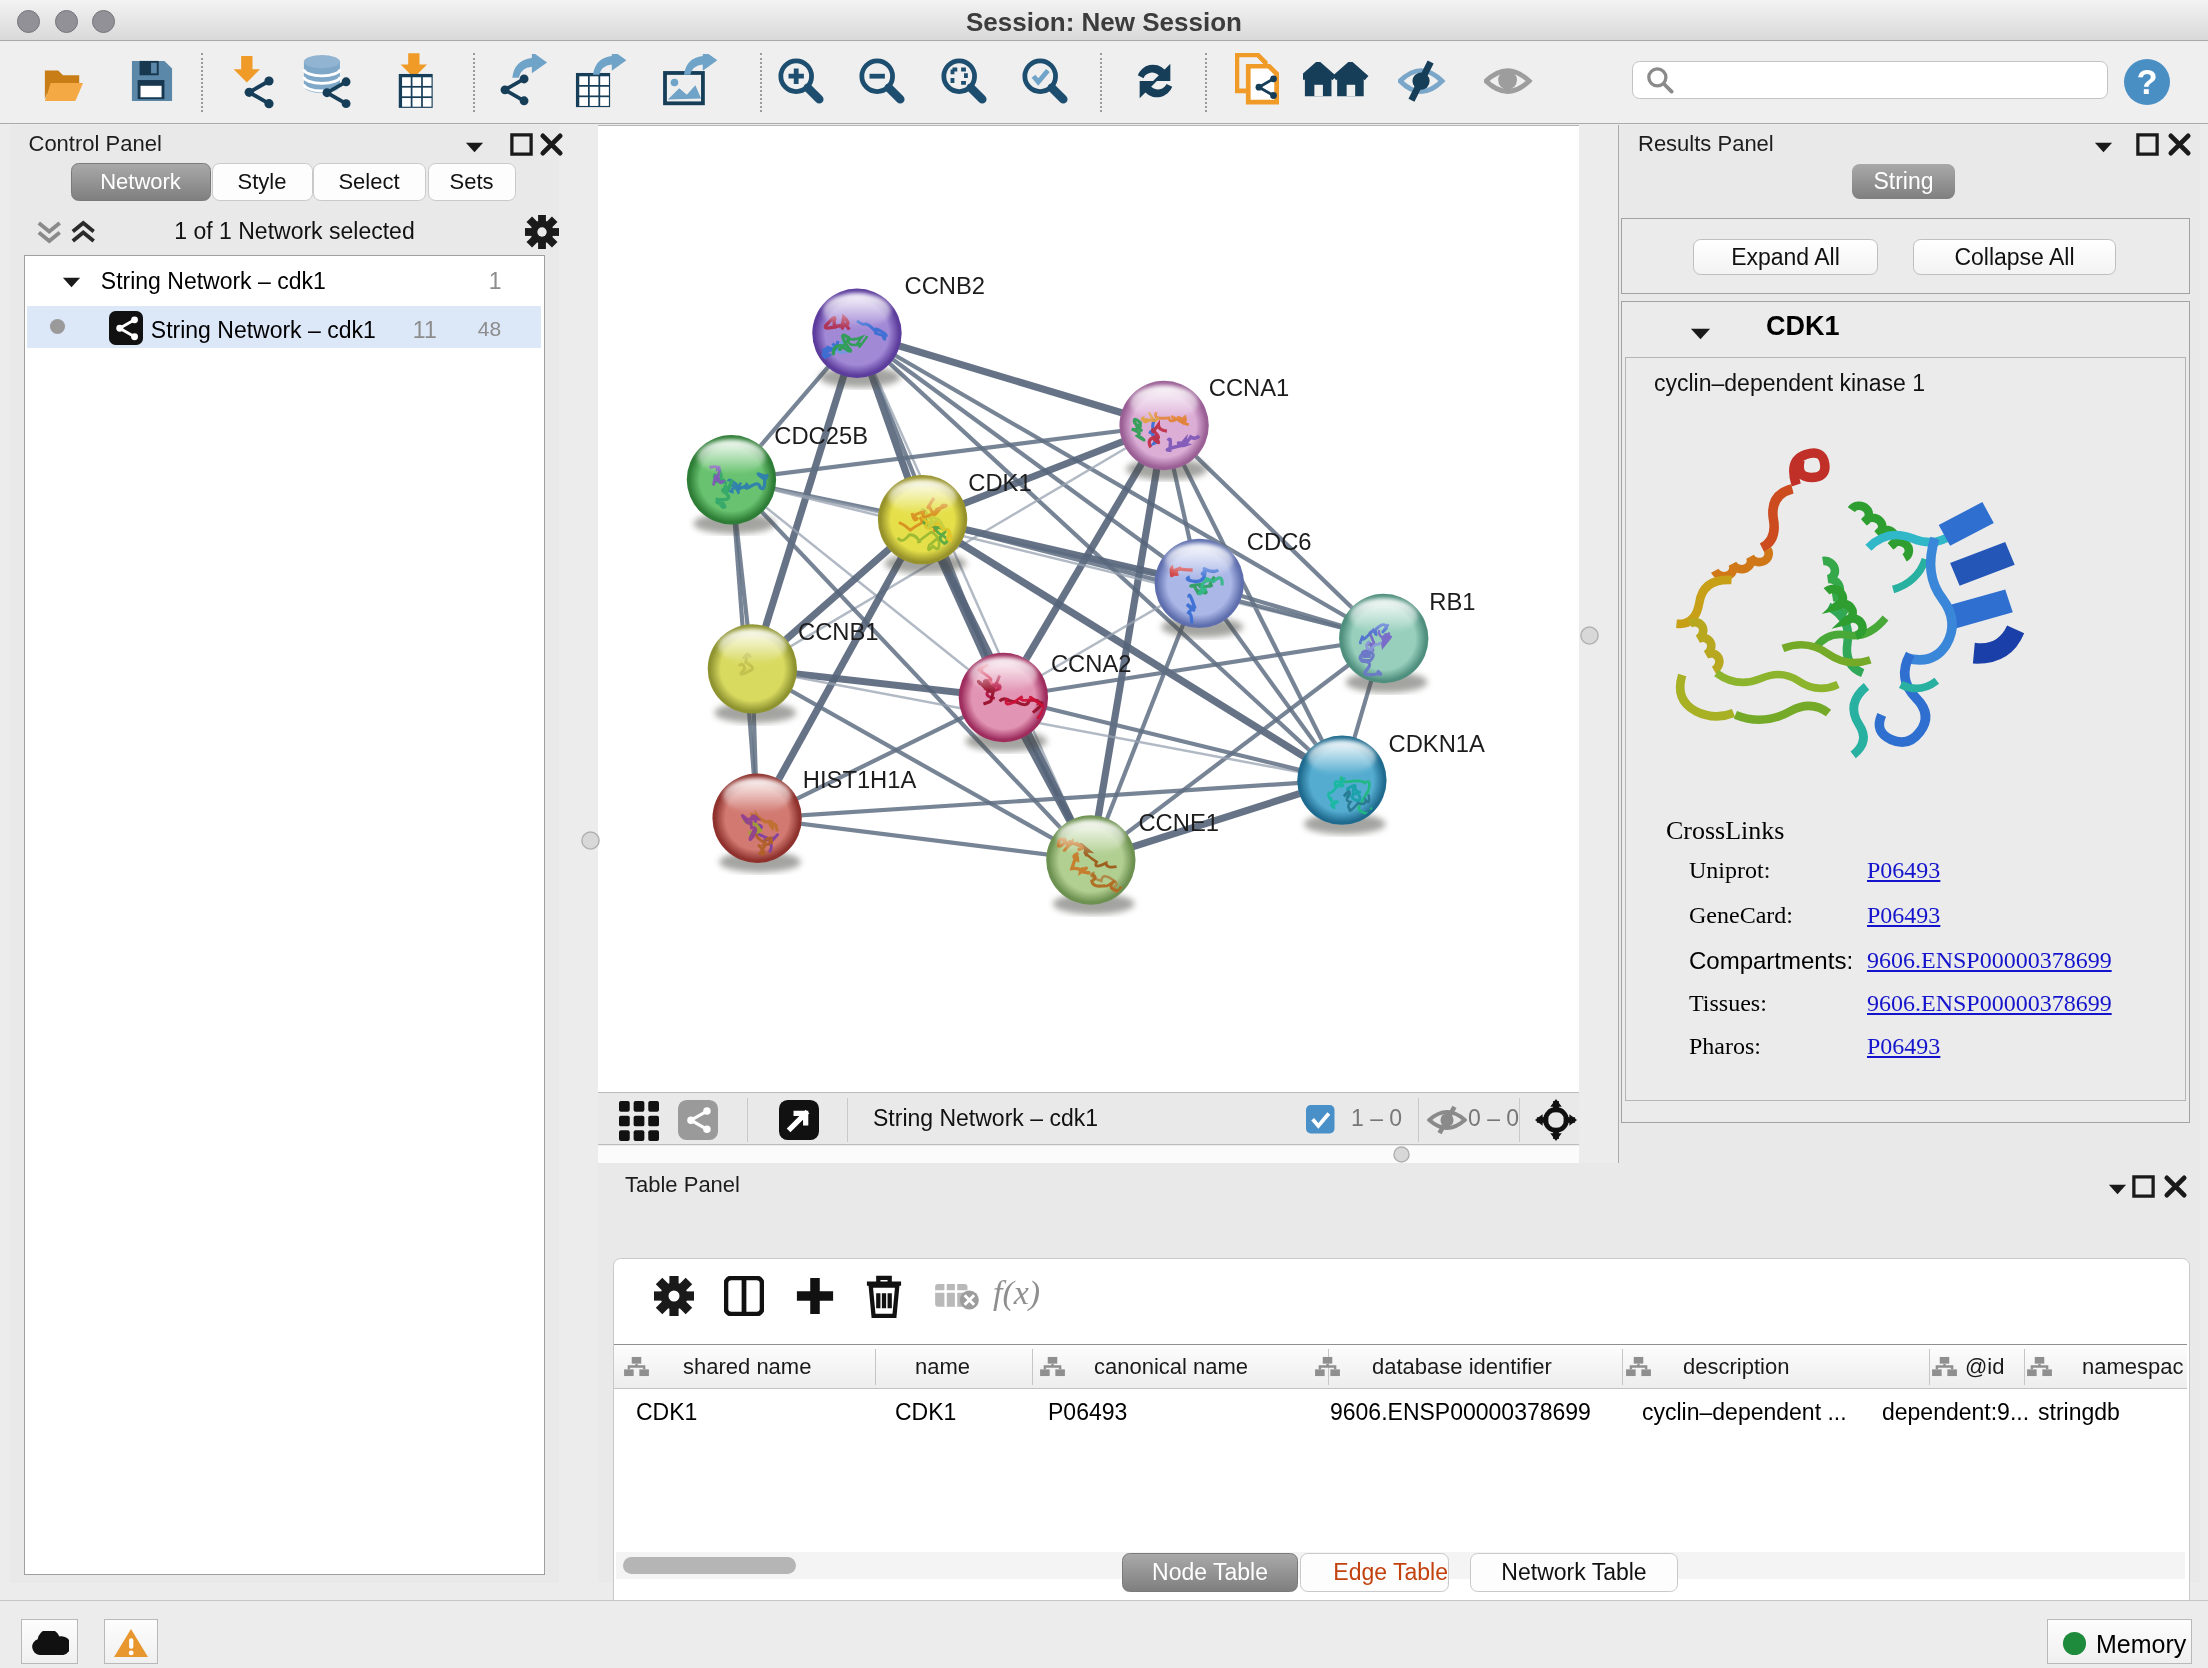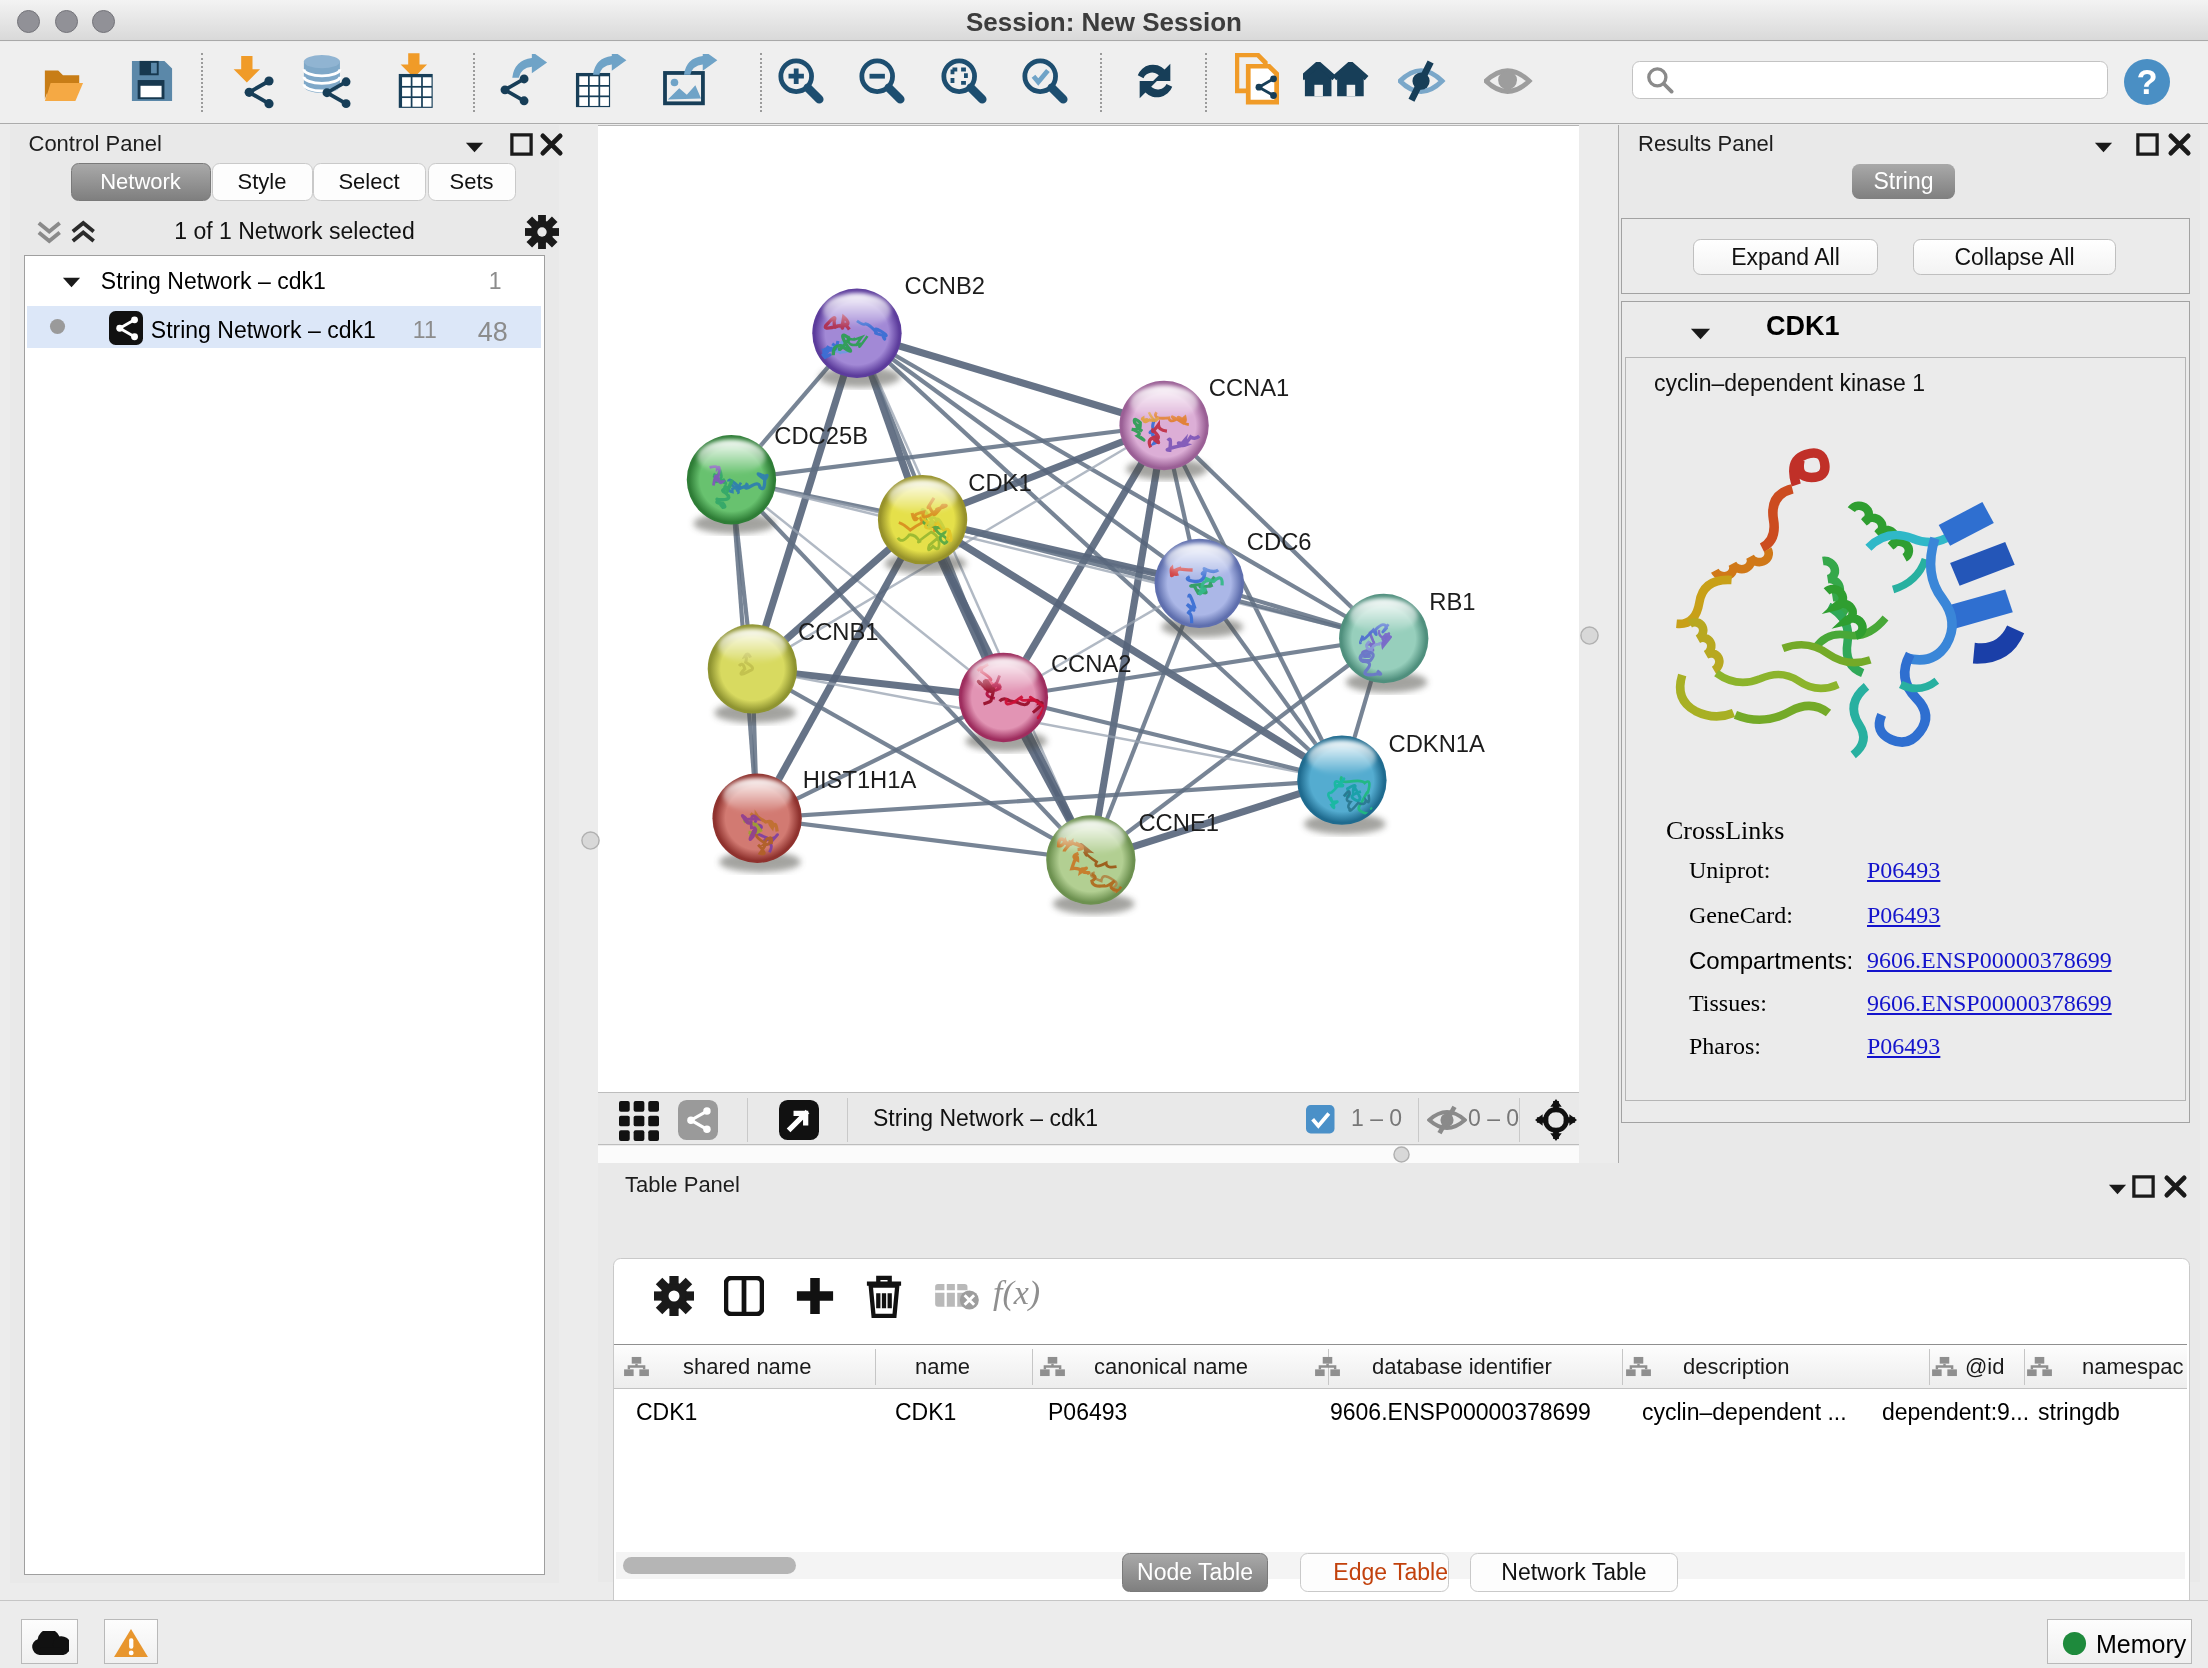--- a/index.html
+++ b/index.html
@@ -259,21 +259,21 @@
         <rect x="0" y="0" width="36" height="36" rx="7" fill="#111"></rect>
         <g transform="translate(8,6) scale(0.56)">
           <circle cx="34" cy="6" r="6.5" fill="#fff"></circle>
           <circle cx="6" cy="22" r="6.5" fill="#fff"></circle>
           <circle cx="34" cy="38" r="6.5" fill="#fff"></circle>
           <path d="M34,6 L6,22 L34,38" stroke="#fff" stroke-width="5.5" fill="none"></path>
         </g>
       </svg>
       <div class="abs" style="left:126px;top:61px;font-size:23px;color:#000">String Network – cdk1</div>
       <div class="abs" style="left:388px;top:61px;font-size:23px;color:#8c8c8c">11</div>
-      <div class="abs" style="left:453px;top:61px;font-size:27px;color:#8c8c8c">48</div>
+      <div class="abs" style="left:453px;top:61px;font-size:21px;color:#8c8c8c">48</div>
     </div>
   </div>
 <div id="canvas" class="abs">
     <svg class="abs" style="left:0;top:0" width="981" height="967" viewBox="0 0 1031 1017">
       <defs>
         <linearGradient id="gloss" x1="0" y1="0" x2="0" y2="1">
           <stop offset="0%" stop-color="#ffffff" stop-opacity="0.97"></stop>
           <stop offset="55%" stop-color="#ffffff" stop-opacity="0.45"></stop>
           <stop offset="100%" stop-color="#ffffff" stop-opacity="0.02"></stop>
         </linearGradient>
@@ -759,21 +759,21 @@
       <div class="rtxt" style="left:281px">CDK1</div>
       <div class="rtxt" style="left:434px">P06493</div>
       <div class="rtxt" style="left:716px">9606.ENSP00000378699</div>
       <div class="rtxt" style="left:1028px">cyclin–dependent ...</div>
       <div class="rtxt" style="left:1268px">dependent:9...</div>
       <div class="rtxt" style="left:1424px">stringdb</div>
       <div class="abs" style="left:1.9px;top:293px;width:1569px;height:27px;background:#f4f4f4">
         <div style="position:absolute;left:7.6px;top:4.8px;width:173px;height:17px;background:#b5b5b5;border-radius:8.6px"></div>
       </div>
     </div>
-    <div class="abs" style="left:524px;top:390px;width:146px;height:39px;border-radius:7.6px;background:linear-gradient(#a9a9a9,#7f7f7f);border:1px solid #7a7a7a;color:#fff;font-size:23px;text-align:center;line-height:37px">Node Table</div>
+    <div class="abs" style="left:524px;top:390px;width:176px;height:39px;border-radius:7.6px;background:linear-gradient(#a9a9a9,#7f7f7f);border:1px solid #7a7a7a;color:#fff;font-size:23px;text-align:center;line-height:37px">Node Table</div>
     <div class="abs" style="left:702px;top:390px;width:149px;height:39px;border-radius:7.6px;background:#fdfdfd;border:1px solid #c9c9c9;color:#c2410c;font-size:23px;text-align:right;line-height:37px">Edge Table</div>
     <div class="abs" style="left:872px;top:390px;width:208px;height:39px;border-radius:7.6px;background:#fdfdfd;border:1px solid #c9c9c9;color:#111;font-size:23px;text-align:center;line-height:37px">Network Table</div>
   </div>
 <div id="bstatus" class="abs">
     <div class="sbox" style="left:21px;width:57px"></div>
     <svg class="abs" style="left:31px;top:29.5px;" width="38" height="25" viewBox="0 0 40 26">
       <path d="M9,25 a8.5,8.5 0 0 1 -2,-16.5 a12,12 0 0 1 23,-3 a8,8 0 0 1 4,19.5 Z" fill="#111"></path>
       <circle cx="31" cy="14" r="8" fill="#111"></circle>
       <rect x="9" y="17" width="24" height="8" rx="4" fill="#111"></rect>
     </svg>

